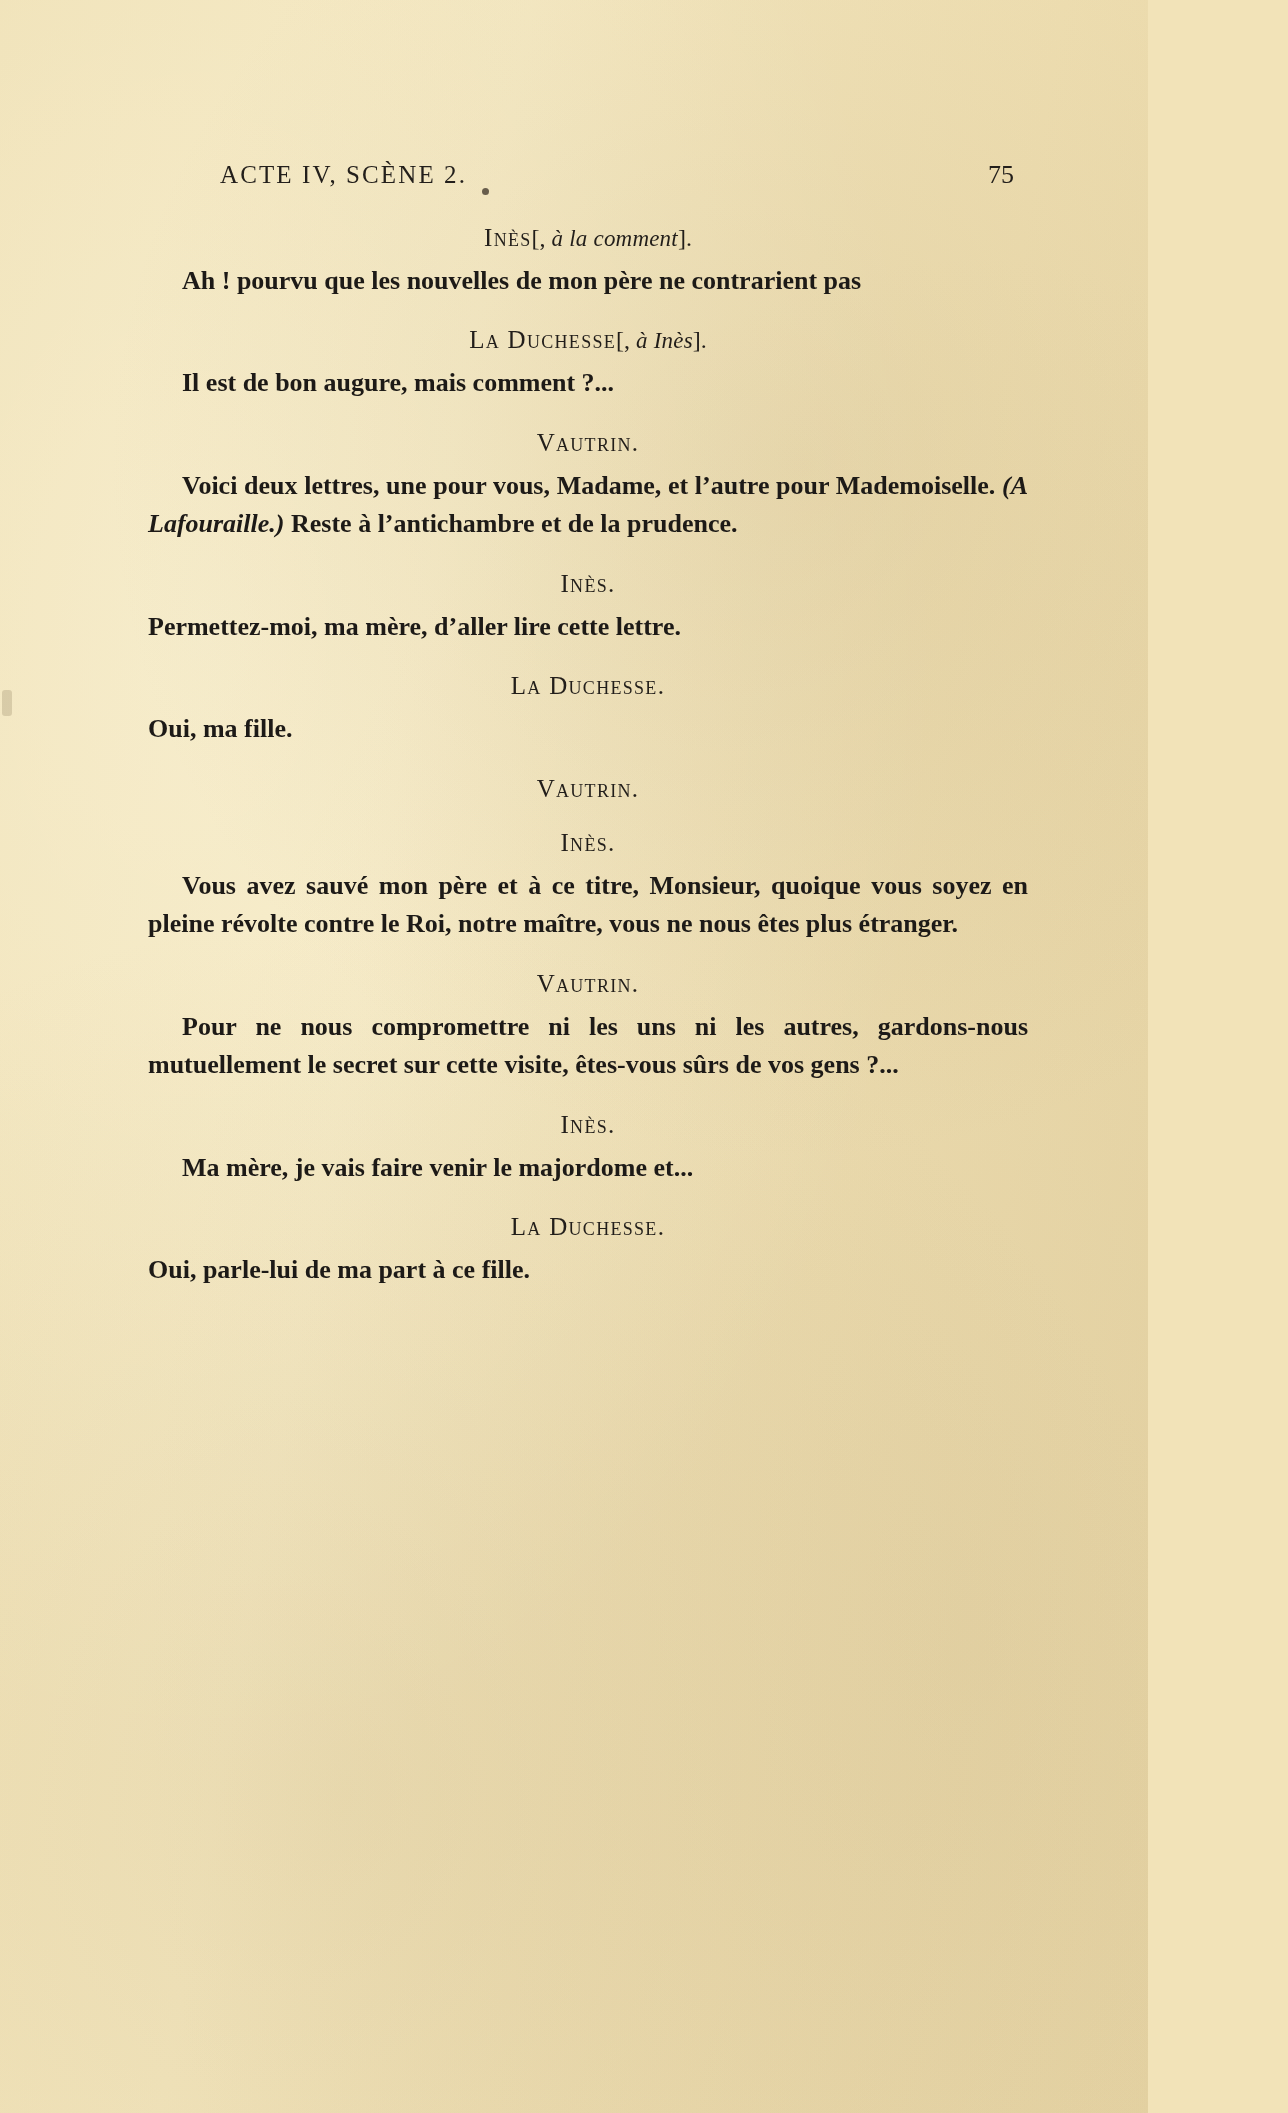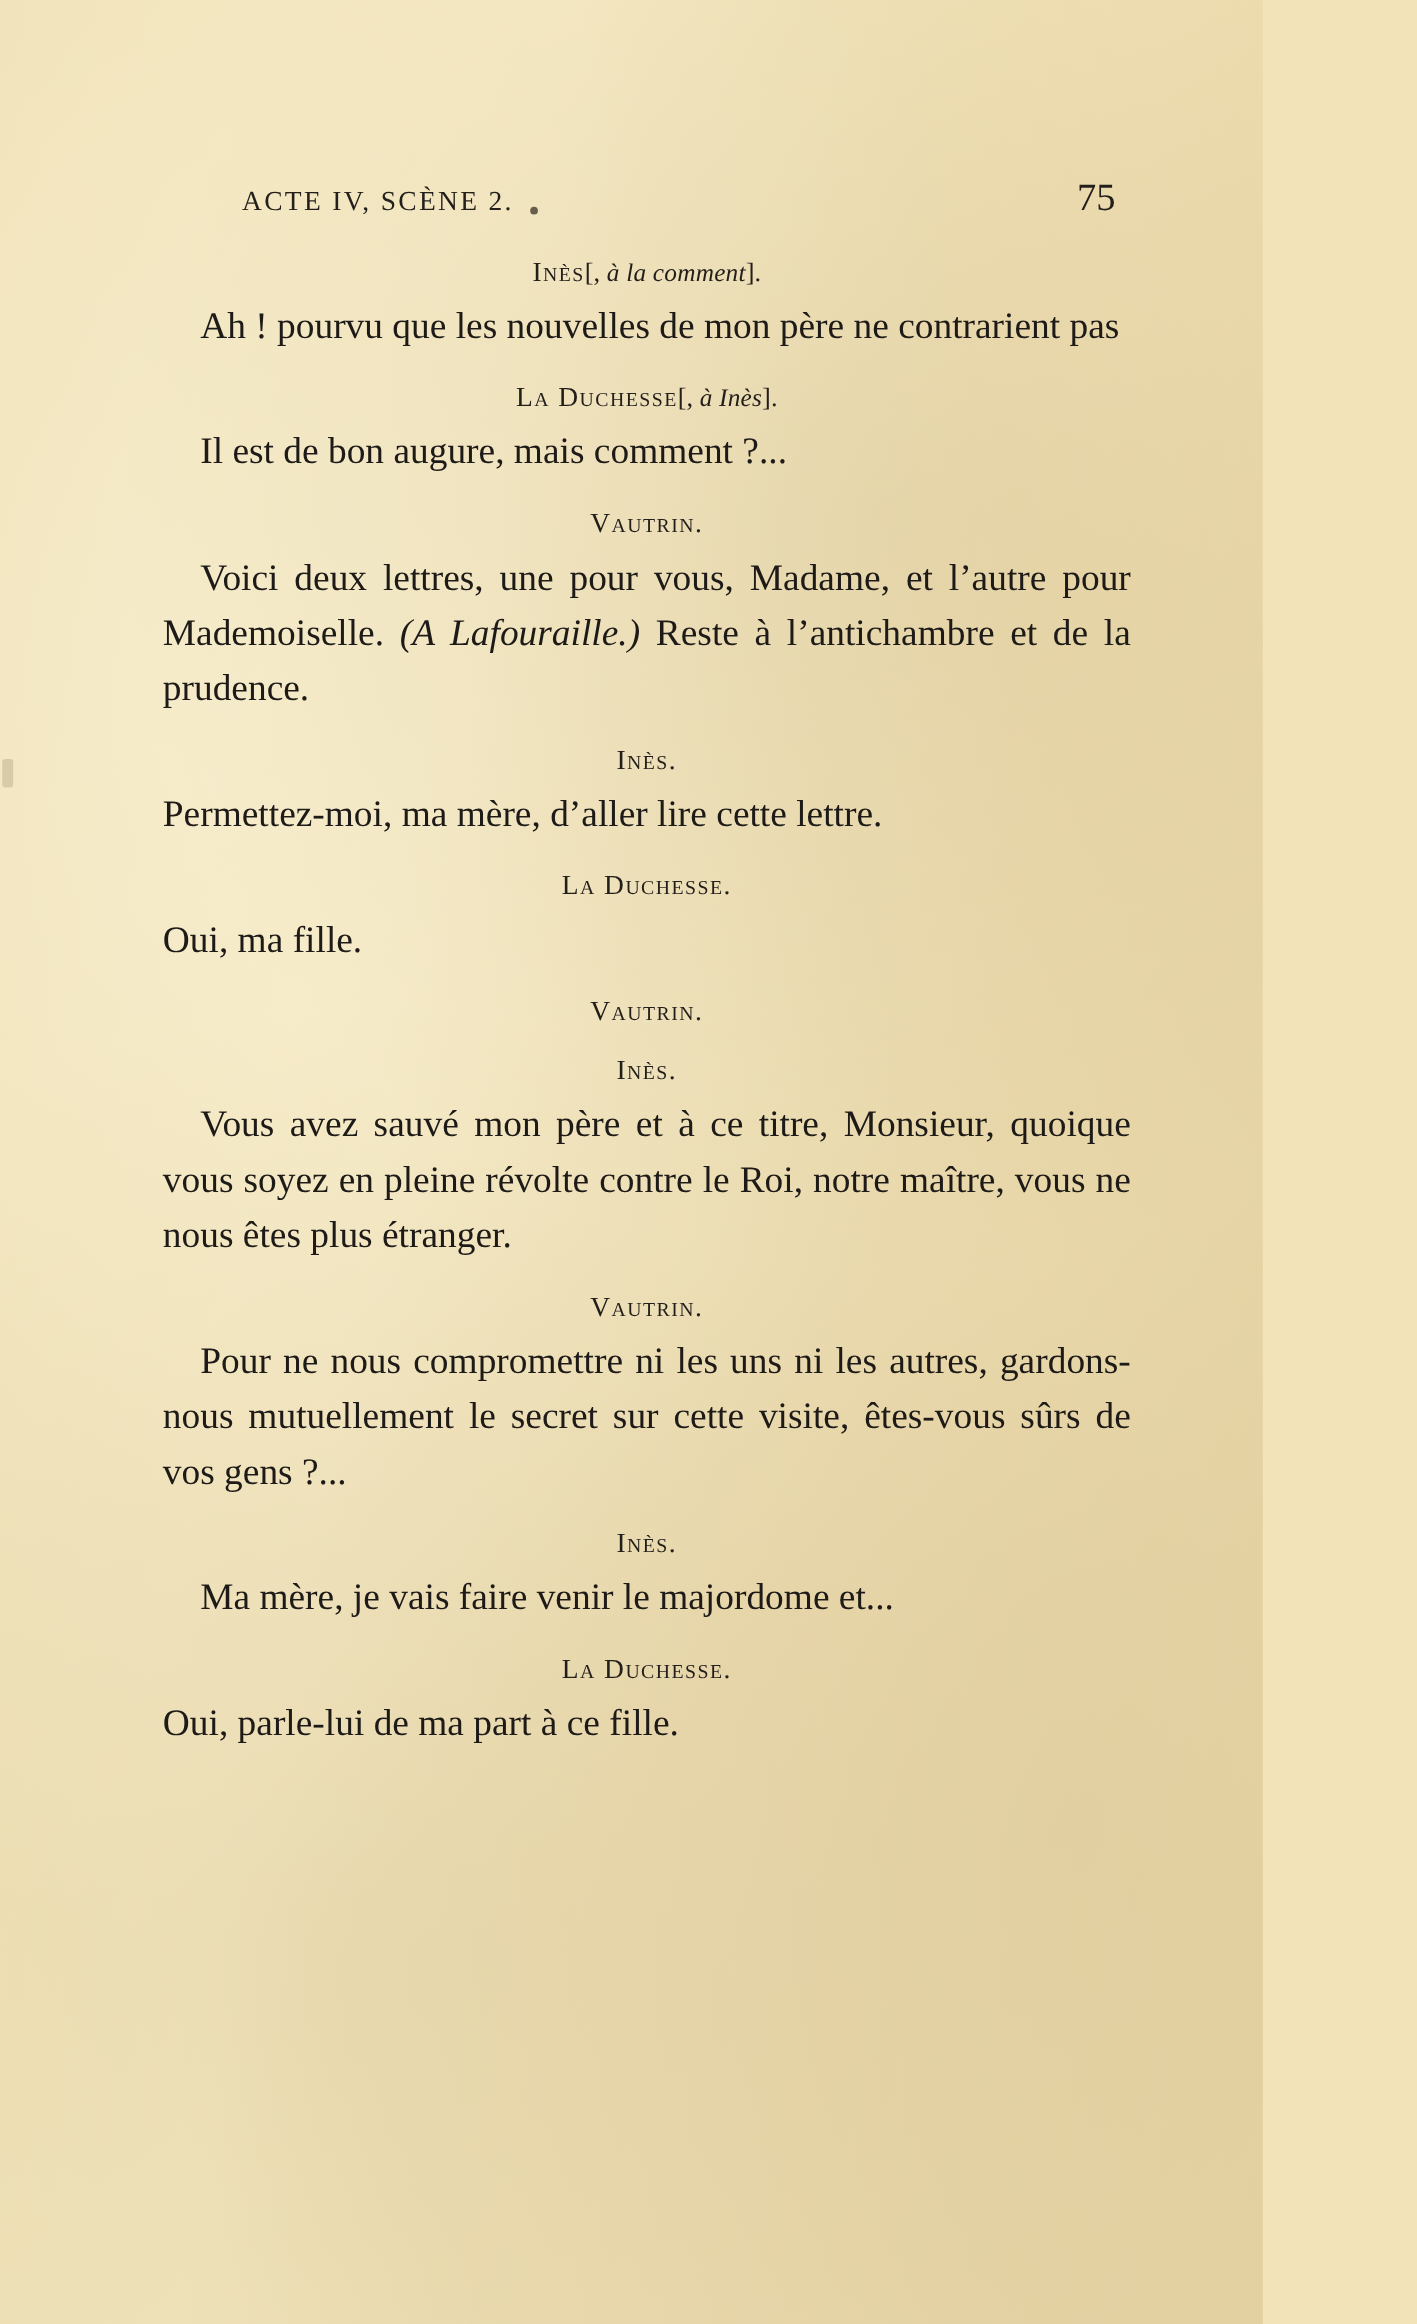--- a/index.html
+++ b/index.html
@@ -47,21 +47,21 @@
     margin-bottom: 34px;
     padding: 0 8px 0 72px;
   }
   .running-title {
     font-variant: small-caps;
     font-size: 25px;
     letter-spacing: 2.1px;
     color: #231f1b;
   }
   .folio {
-    font-size: 35px;
+    font-size: 26px;
     color: #231f1b;
     padding-right: 6px;
   }
   .speaker {
     text-align: center;
     font-variant: small-caps;
     font-size: 25px;
     letter-spacing: 1.3px;
     margin: 26px 0 10px 0;
     color: #221e1a;
@@ -71,26 +71,27 @@
     font-style: italic;
     letter-spacing: 0.2px;
     font-size: 23px;
   }
   .speaker .brk {
     font-variant: normal;
     letter-spacing: 0;
     font-size: 24px;
   }
   p.line {
-    font-size: 34px;
+    font-size: 26px;
     line-height: 1.48;
     margin: 0 0 6px 0;
     text-align: justify;
     text-indent: 0;
     color: #1d1a17;
+    font-weight: bold;
   }
   p.line.indent {
     text-indent: 34px;
   }
   p.line .stage {
     font-style: italic;
   }
   .blk { margin-bottom: 24px; }
   .inkdot {
     position: absolute;

